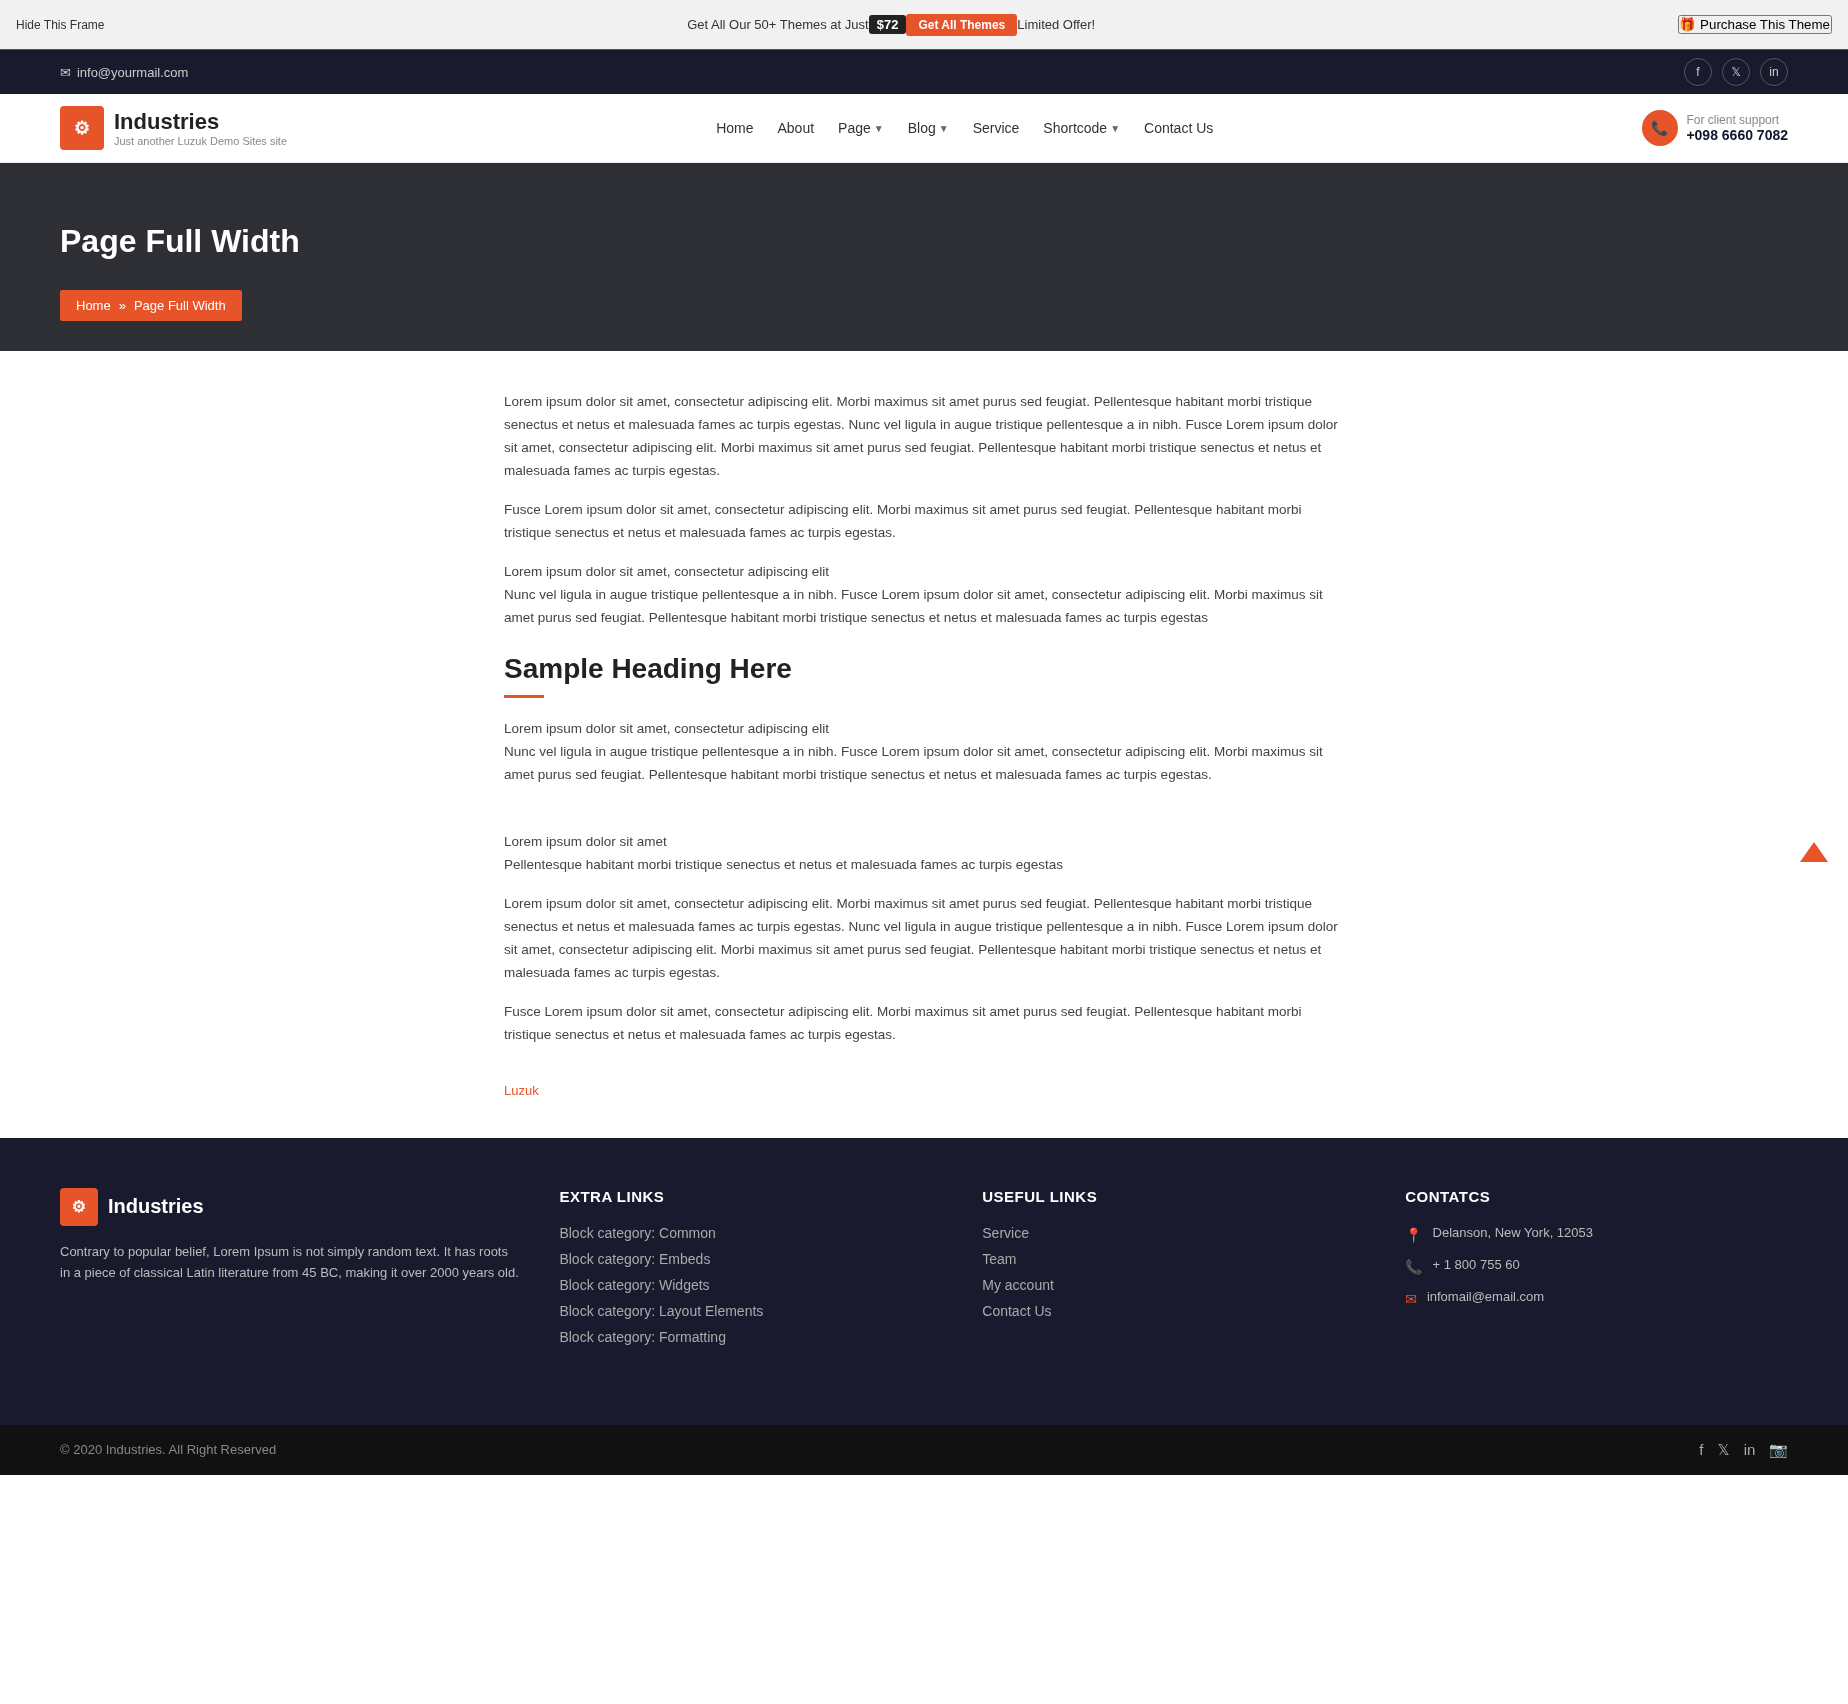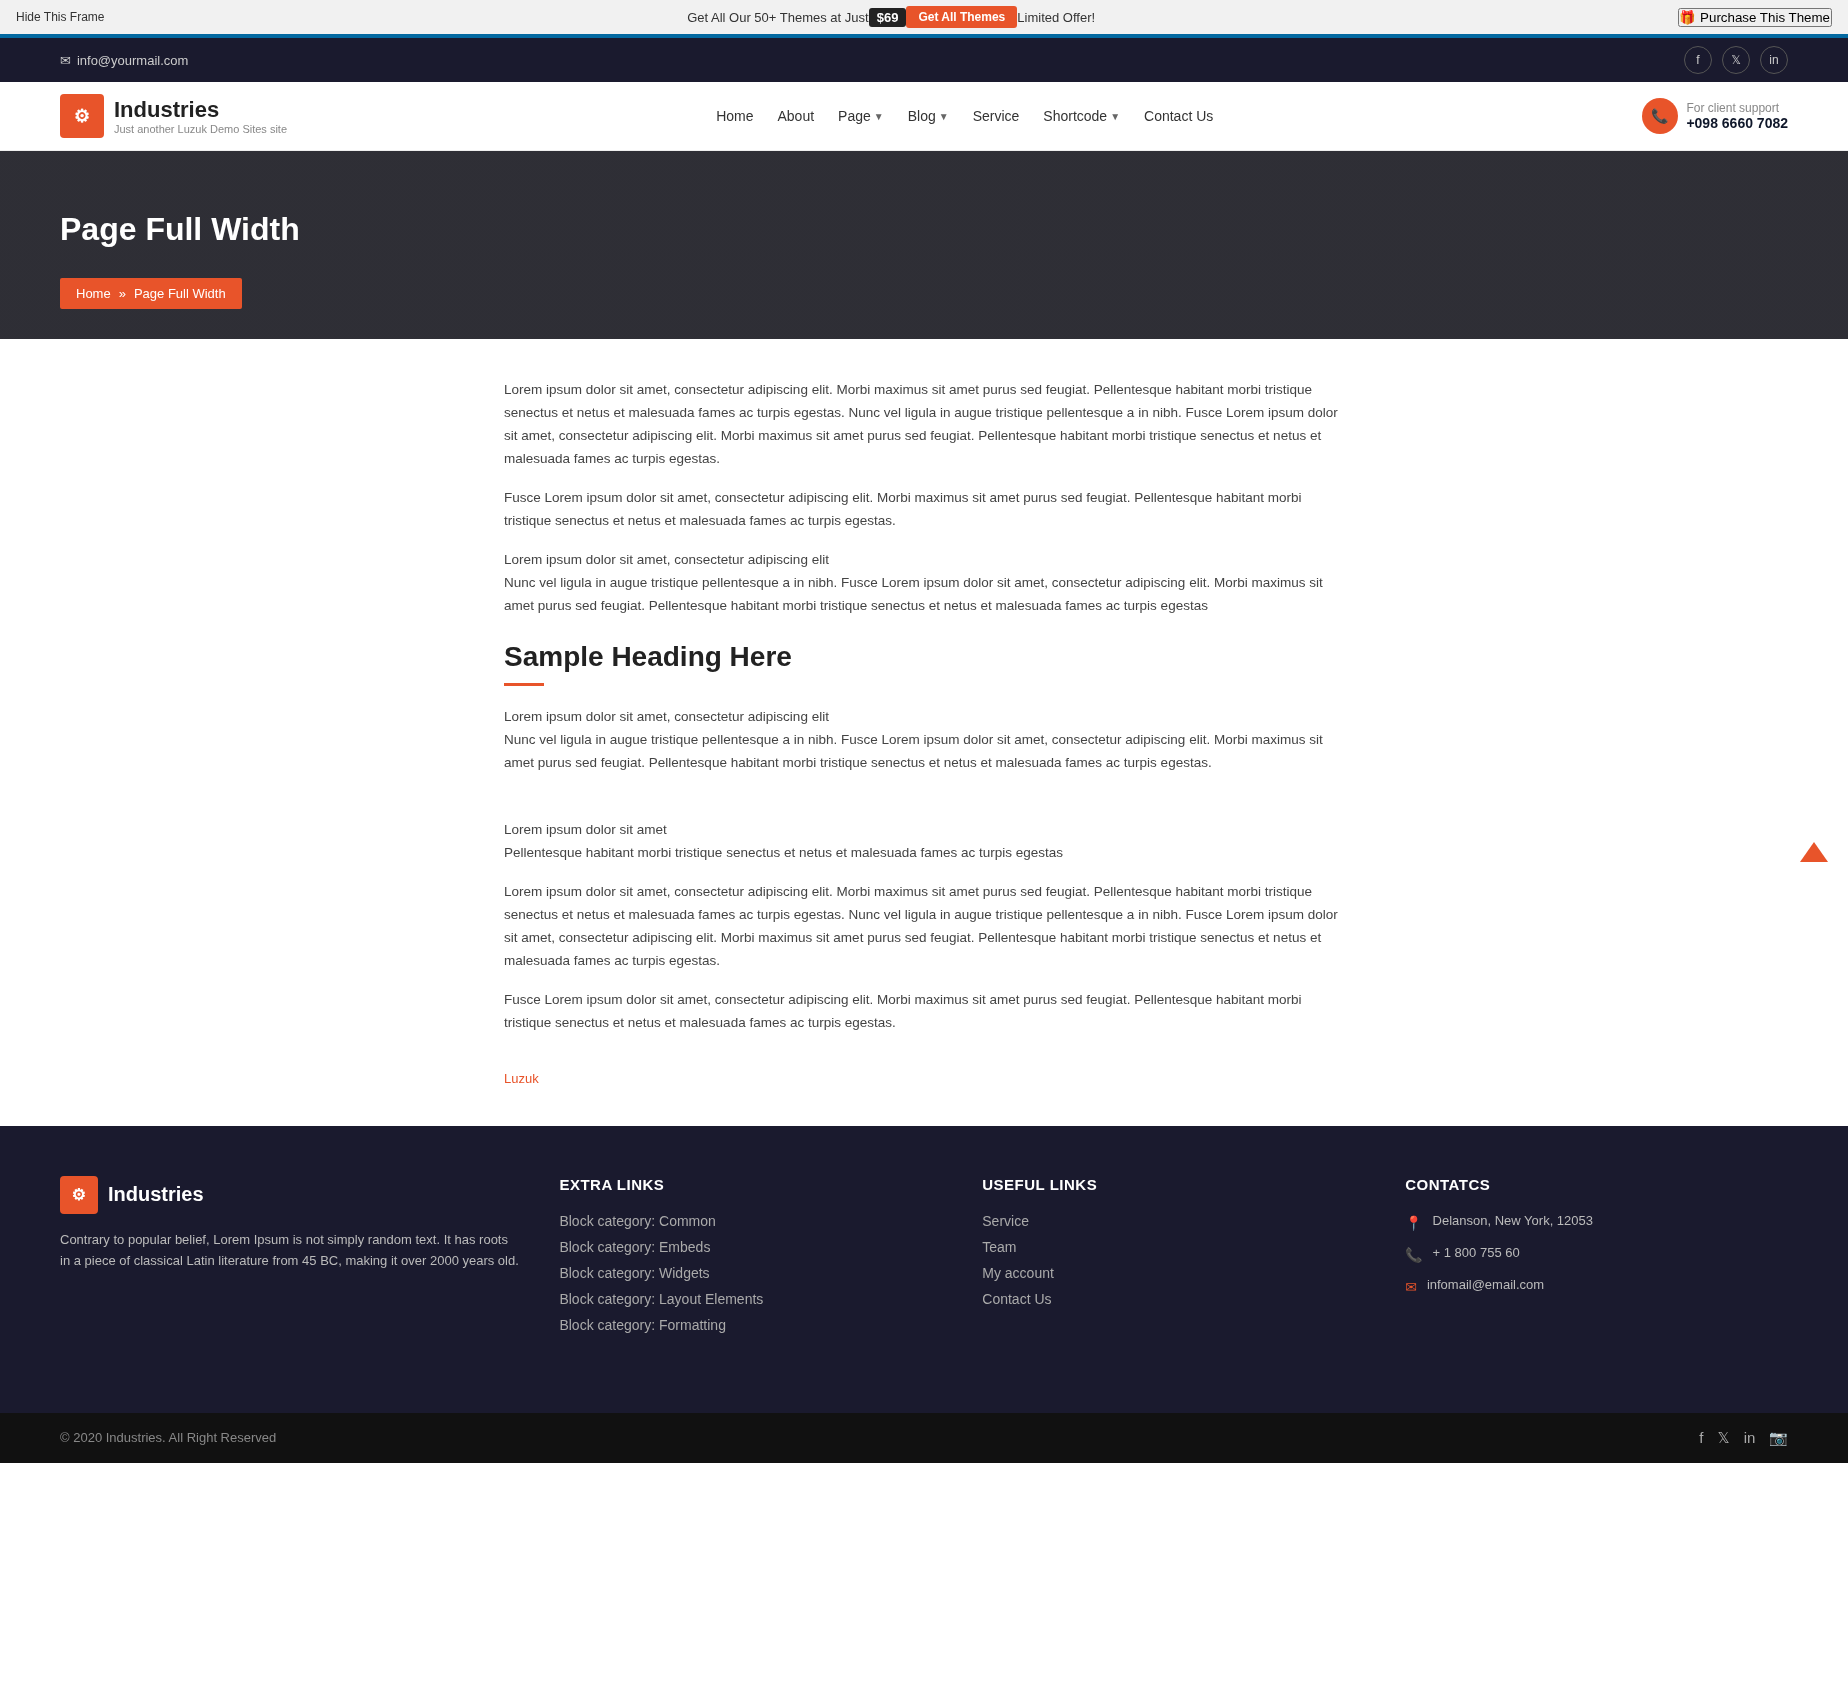--- a/index.html
+++ b/index.html
@@ -4,23 +4,23 @@
   <style>
     * { margin: 0; padding: 0; box-sizing: border-box; }
     body { font-family: Arial, sans-serif; font-size: 14px; color: #333; background: #fff; }
 
     
     .admin-bar {
       display: flex;
       align-items: center;
       justify-content: space-between;
       background: #f1f1f1;
-      border-bottom: 4px solid #0369a1;
+      border-bottom: 1px solid #0369a1;
       padding: 0 16px;
-      height: 38px;
+      height: 50px;
       font-size: 13px;
     }
     .admin-bar-left { color: #333; font-size: 12px; }
     .admin-bar-center { display: flex; align-items: center; gap: 0; font-size: 13px; }
     .admin-bar-center .price-badge {
       background: #222;
       color: #fff;
       padding: 2px 8px;
       border-radius: 3px;
       font-weight: bold;
@@ -214,21 +214,21 @@
     
     .dropdown-arrow { font-size: 10px; color: #666; }
   </style>
 </head>
 <body>
 
 <div class="admin-bar">
   <span class="admin-bar-left">Hide This Frame</span>
   <div class="admin-bar-center">
     <span>Get All Our 50+ Themes at Just</span>
-    <span class="price-badge">$69</span>
+    <span class="price-badge">$72</span>
     <button class="get-all-btn">Get All Themes</button>
     <span>Limited Offer!</span>
   </div>
   <div>
     <button class="purchase-btn">
       <span>🎁</span>
       <span>Purchase This Theme</span>
     </button>
   </div>
 </div>

